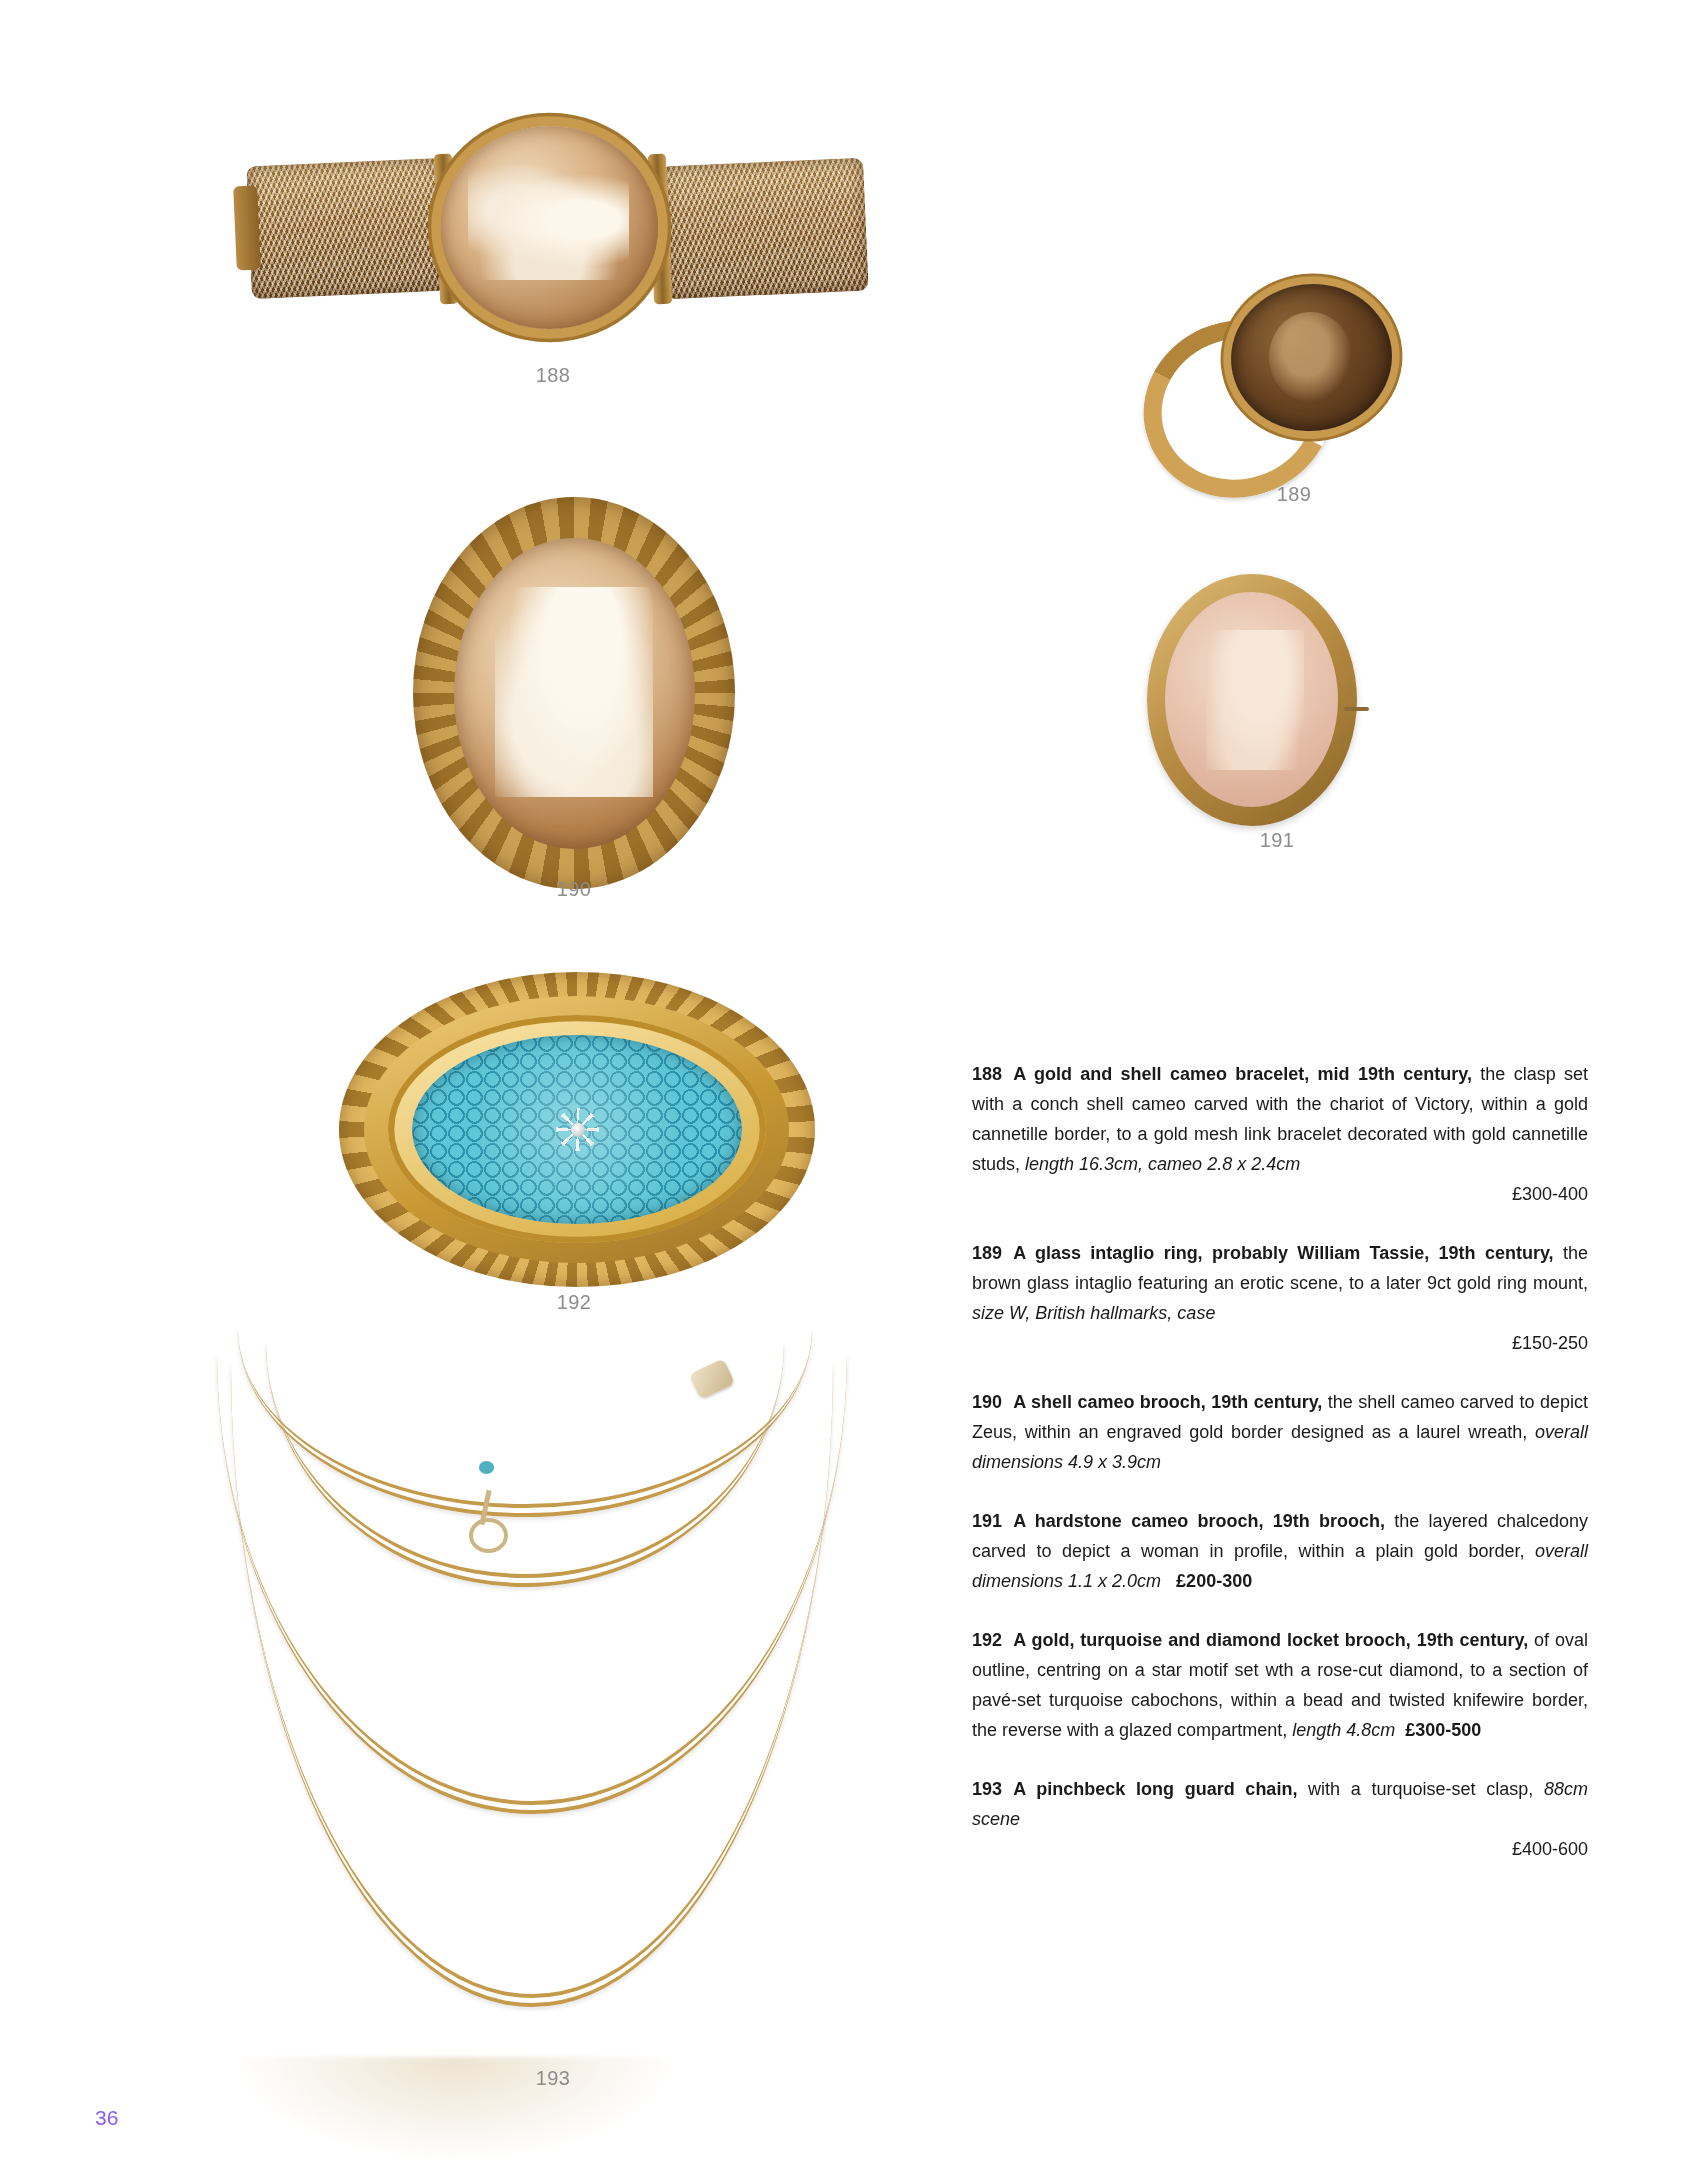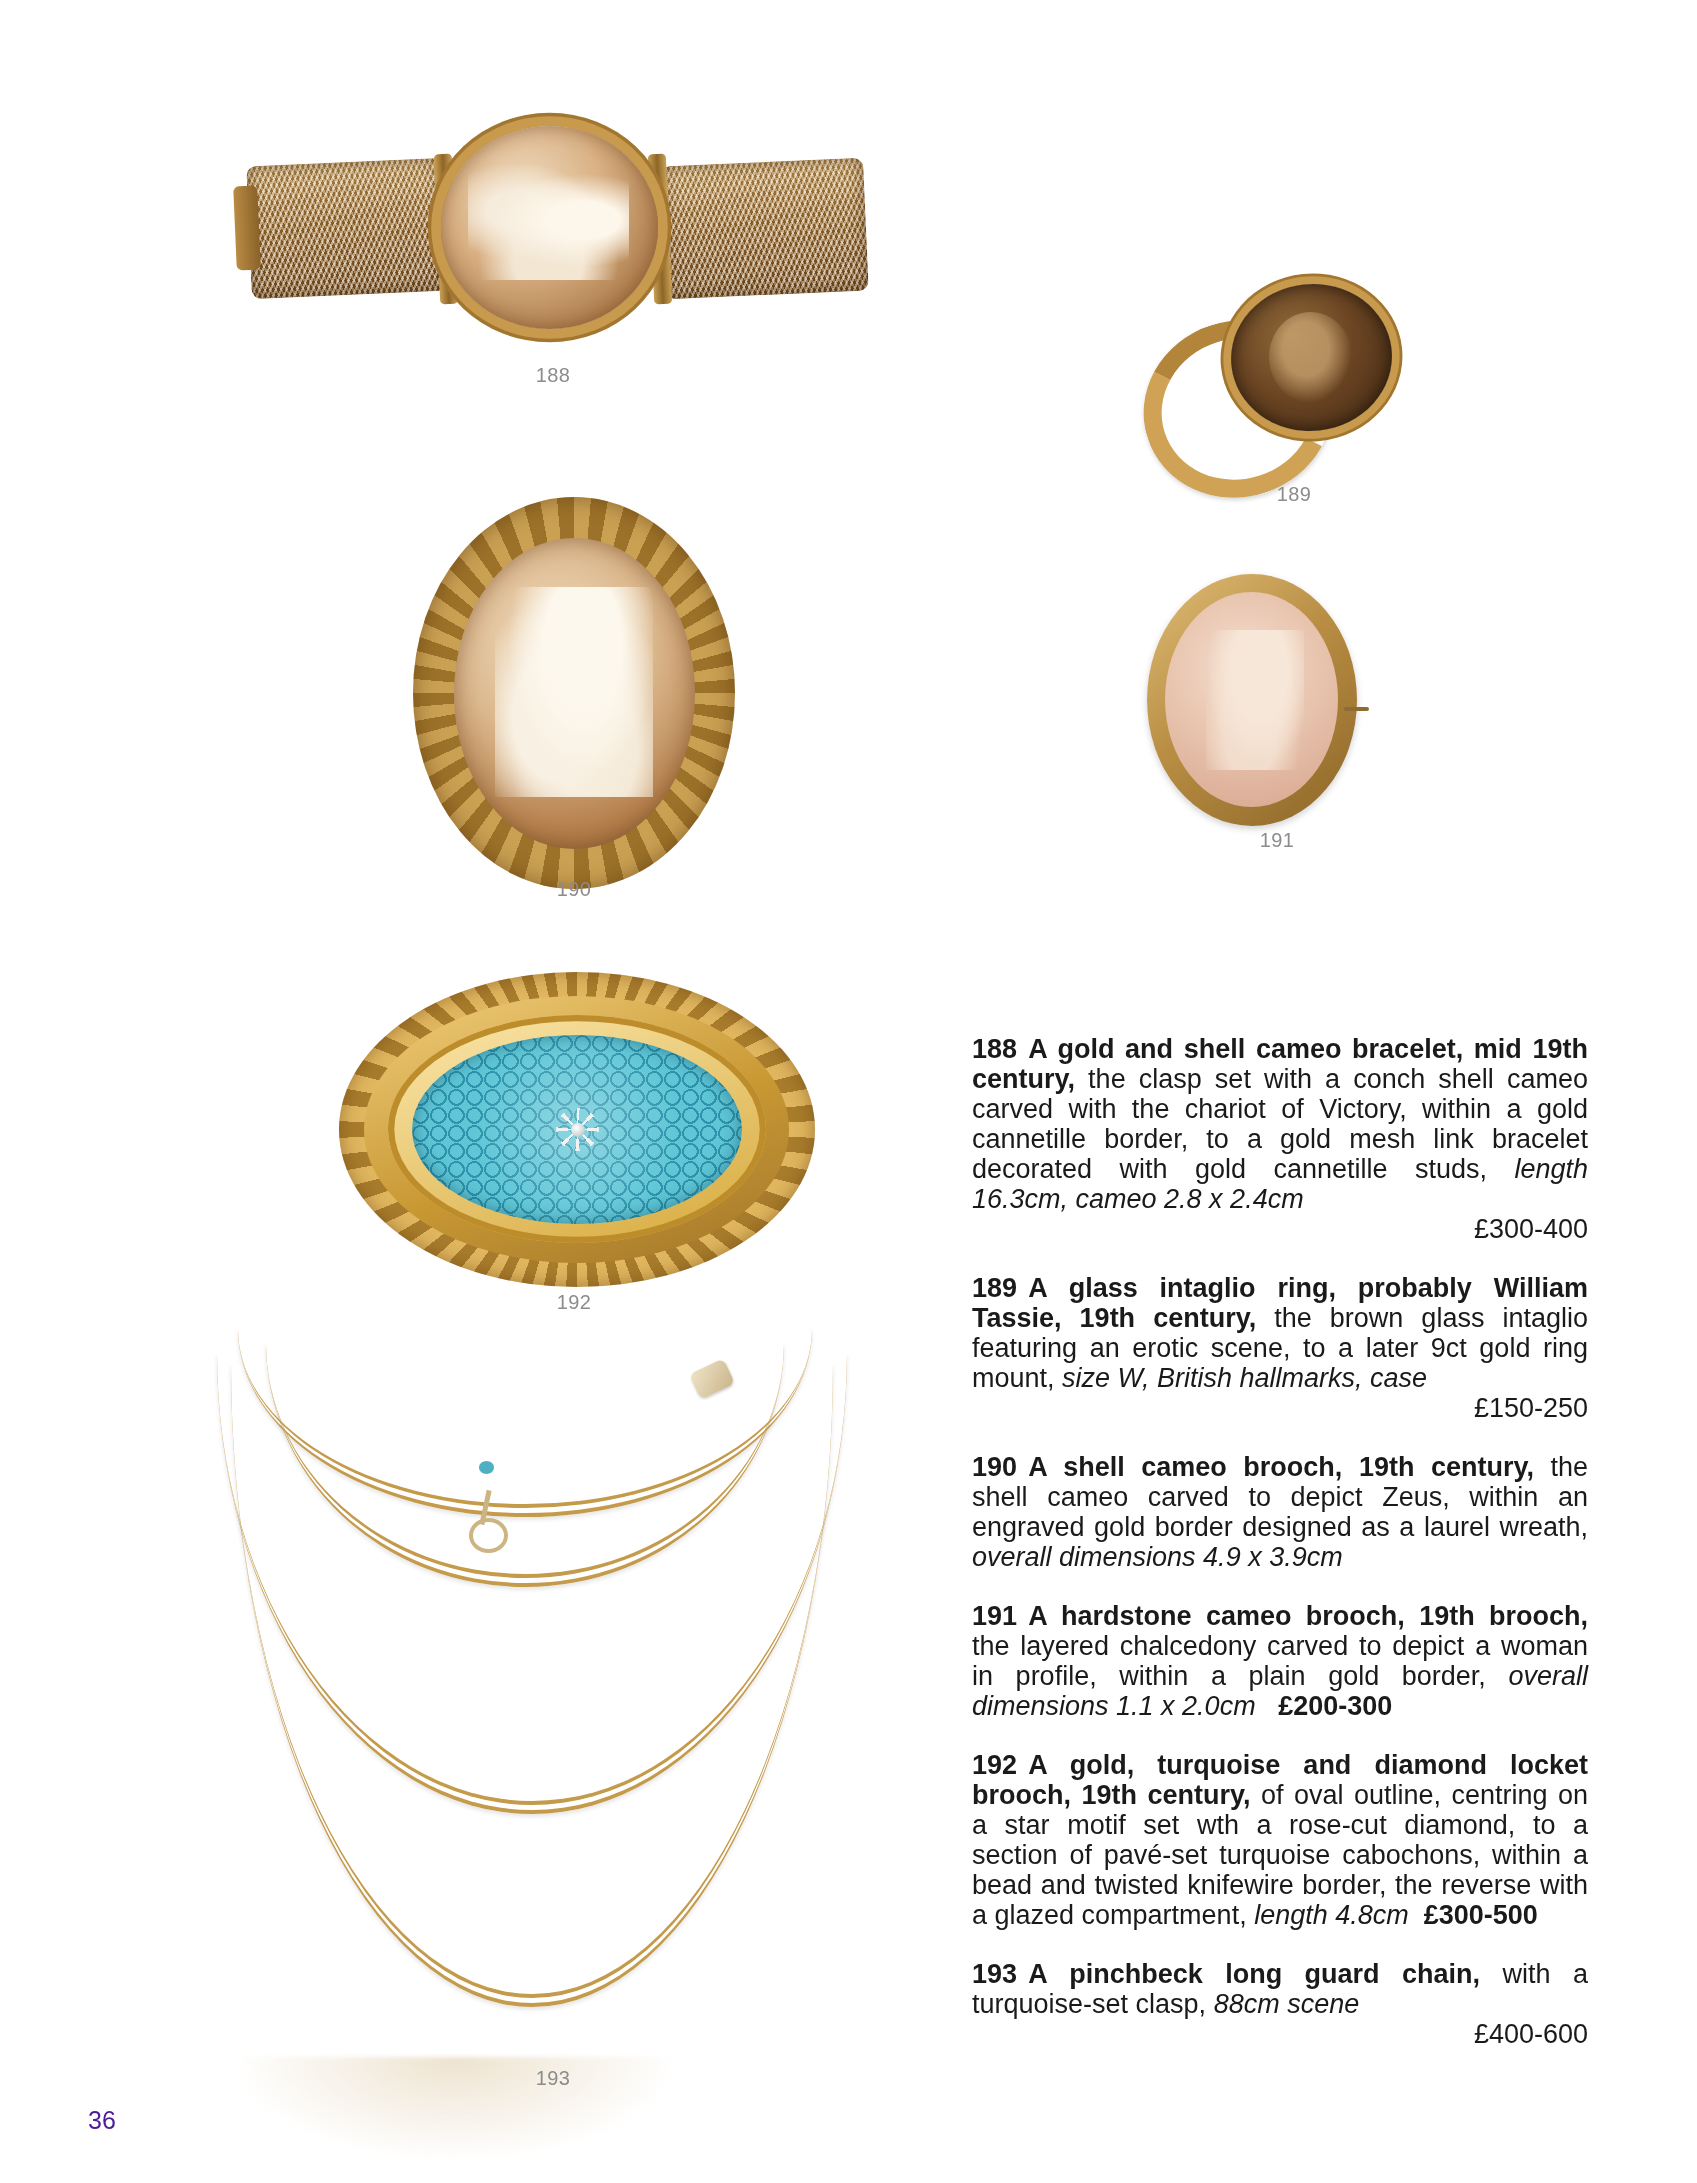--- a/index.html
+++ b/index.html
@@ -28,39 +28,40 @@
     font-size: 20px;
     color: #8c8c8c;
     letter-spacing: 0.3px;
     text-align: center;
     width: 140px;
   }
 
   
   .folio {
     position: absolute;
-    left: 88px;
+    left: 95px;
     top: 2106px;
-    font-size: 25px;
-    color: #4c1d95;
+    font-size: 21px;
+    color: #8b5cf6;
   }
 
   
   .lots {
     position: absolute;
     left: 972px;
     top: 1034px;
     width: 616px;
   }
   .lot {
     margin-bottom: 29px;
-    font-size: 27px;
+    font-size: 18px;
     line-height: 30px;
     text-align: justify;
     color: #1a1a1a;
+    margin-top: 25px;
   }
   .lot .num {
     font-weight: bold;
     margin-right: 11.2px;
   }
   .lot .title {
     font-weight: bold;
   }
   .lot .dims {
     font-style: italic;

